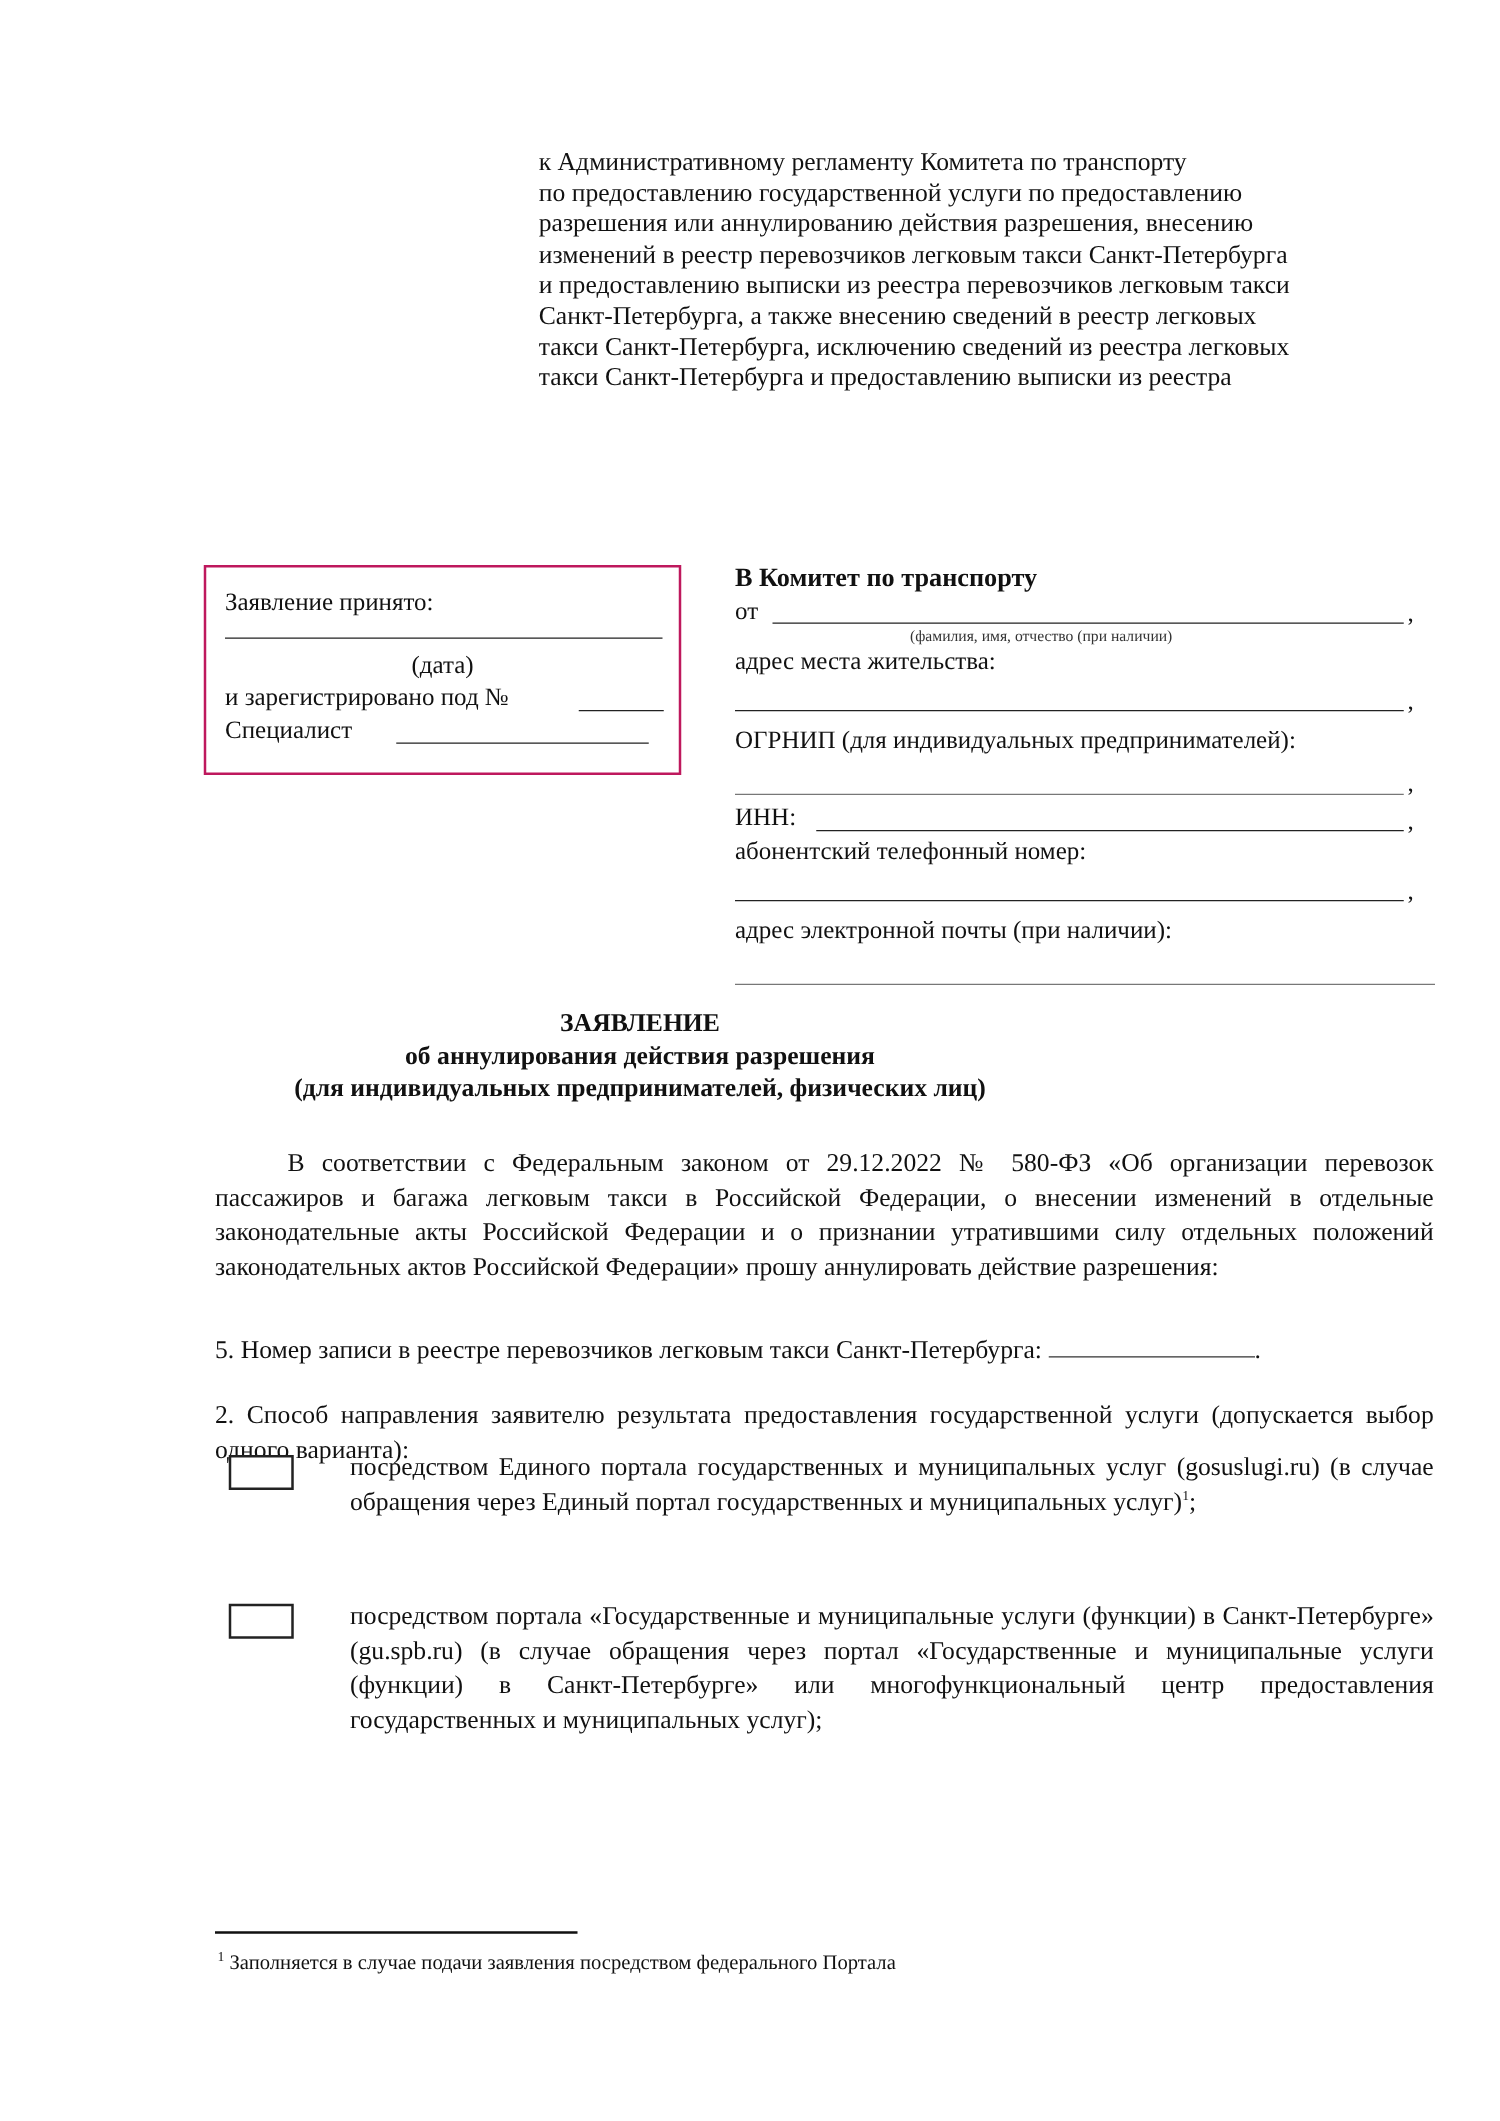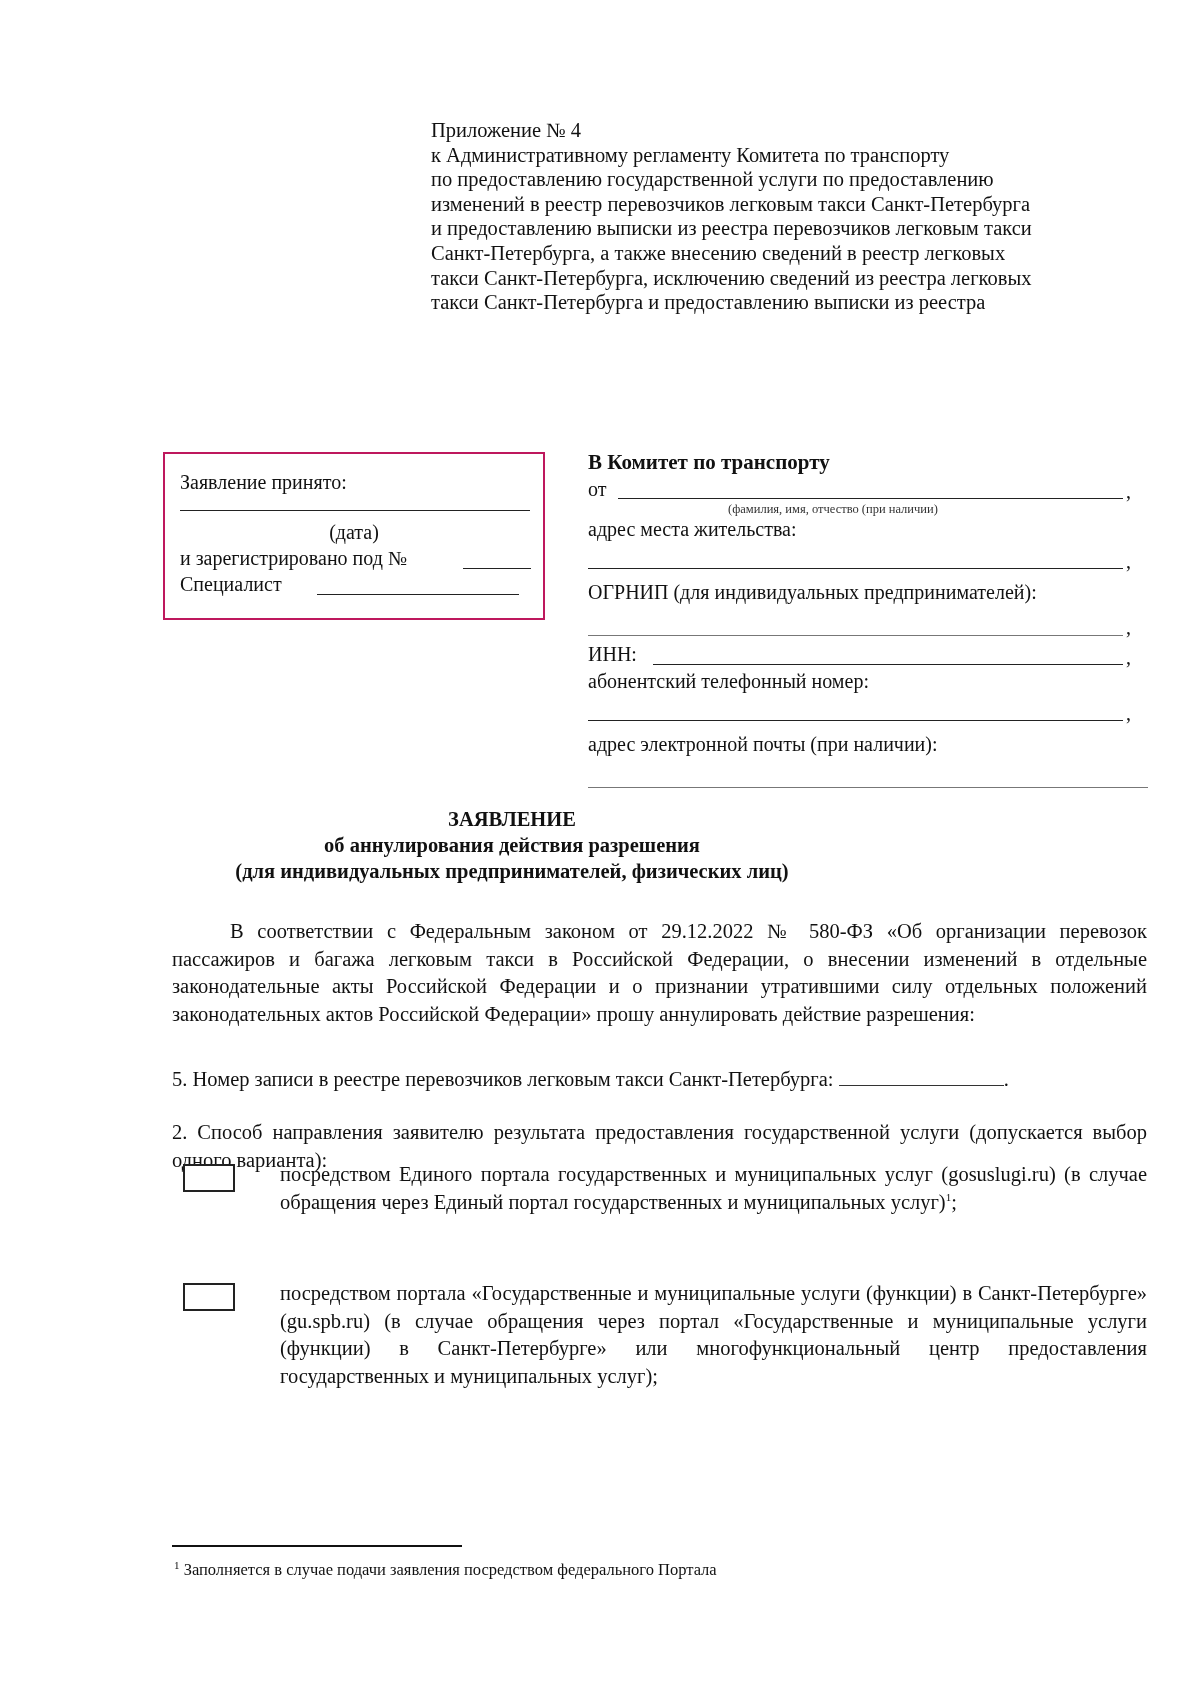--- a/index.html
+++ b/index.html
@@ -21,23 +21,23 @@
   .checkbox { width: 52px; height: 28px; border: 2px solid #222; box-sizing: border-box; background: #fff; cursor: pointer; }
   .opt { left: 280px; width: 867px; font-size: 20.5px; line-height: 27.5px; text-align: justify; }
   .fn-rule { left: 172px; top: 1545px; width: 290px; border-top: 2px solid #111; }
   .footnote { left: 174px; top: 1560px; font-size: 16.5px; white-space: nowrap; }
   sup { font-size: 11px; vertical-align: super; line-height: 0; }
 </style>
 </head>
 <body>
 
 <div class="abs appendix">
-  <div>Приложение № 4</div>
   <div>к Административному регламенту Комитета по транспорту</div>
   <div>по предоставлению государственной услуги по предоставлению</div>
+  <div>разрешения или аннулированию действия разрешения, внесению</div>
   <div>изменений в реестр перевозчиков легковым такси Санкт-Петербурга</div>
   <div>и предоставлению выписки из реестра перевозчиков легковым такси</div>
   <div>Санкт-Петербурга, а также внесению сведений в реестр легковых</div>
   <div>такси Санкт-Петербурга, исключению сведений из реестра легковых</div>
   <div>такси Санкт-Петербурга и предоставлению выписки из реестра</div>
 </div>
 
 <div class="abs accept-box">
   <div class="txt" style="top:17px;">Заявление принято:</div>
   <div class="uline" style="left:15px; top:56px; width:350px;"></div>

